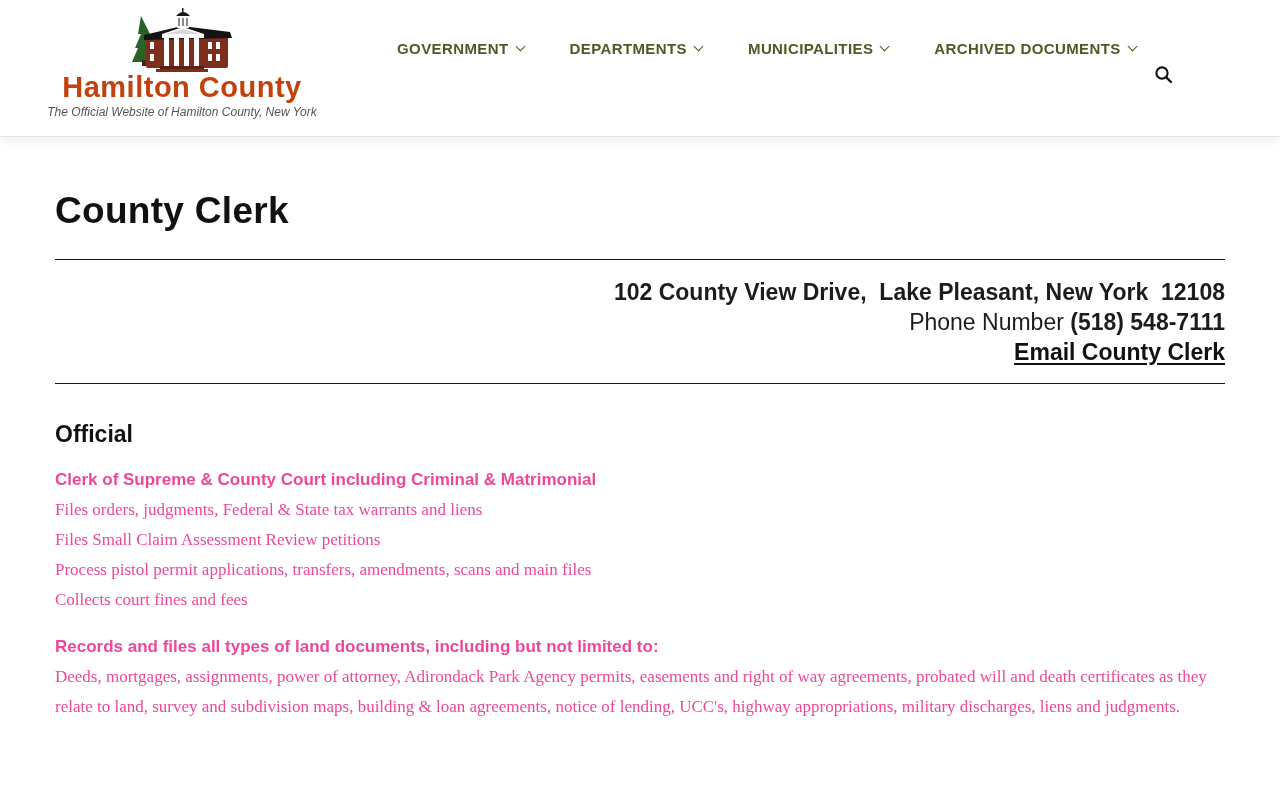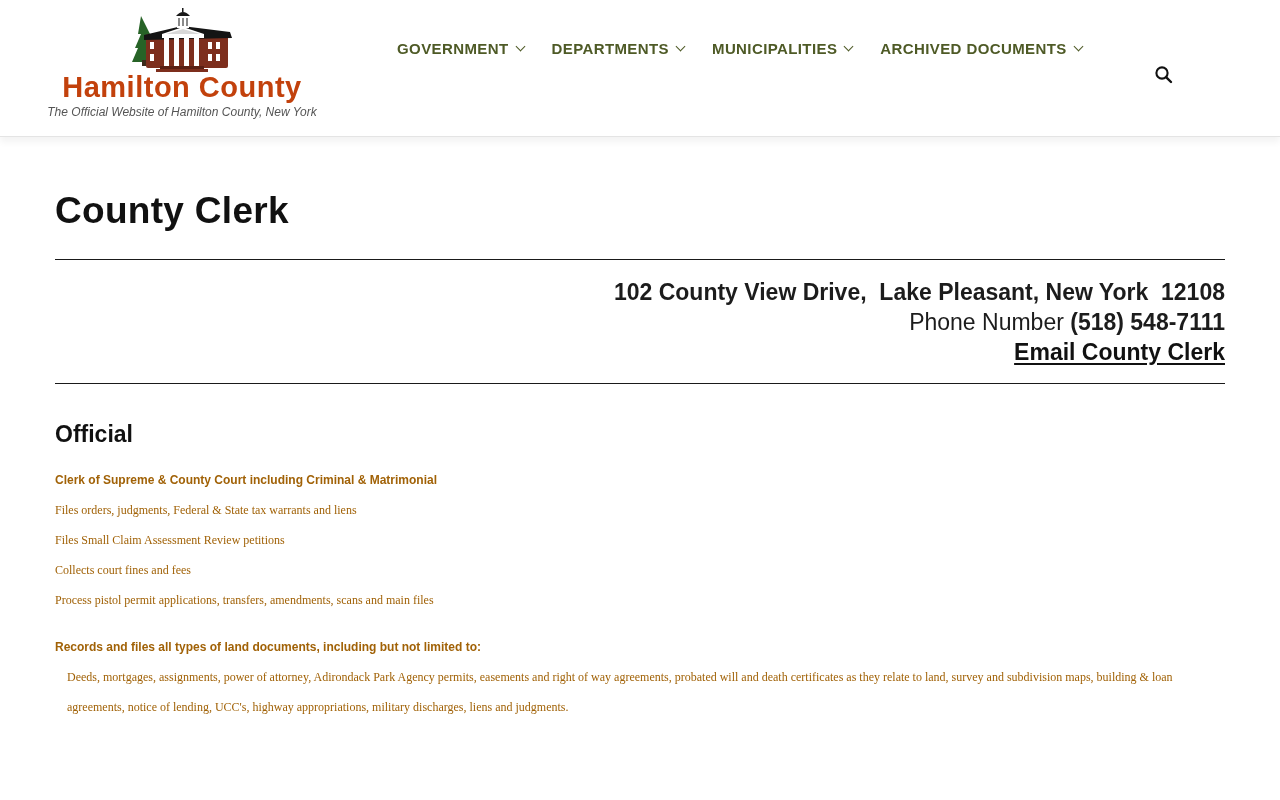--- a/index.html
+++ b/index.html
@@ -43,21 +43,21 @@
     font-style: italic;
     color: #555555;
     margin-top: 3px;
     white-space: nowrap;
   }
 
   .main-nav {
     position: absolute;
     left: 397px; top: 40px;
     display: flex;
-    gap: 28px;
+    gap: 46px;
     align-items: flex-end;
   }
   .nav-item {
     display: flex;
     align-items: center;
     font-size: 15px;
     font-weight: bold;
     letter-spacing: 0.4px;
     color: #4e5a26;
     white-space: nowrap;
@@ -123,27 +123,27 @@
 
   .overview-heading {
     font-size: 23px;
     font-weight: bold;
     color: #111111;
     margin-top: 37px;
   }
 
   .text-section {
     margin-top: 17px;
-    font-size: 12px;
+    font-size: 17px;
     line-height: 30px;
-    color: #a16207;
+    color: #ec4899;
   }
   .lead-line { font-weight: bold; }
   .body-line { font-weight: normal; font-family: Liberation Serif, serif; }
-  .records-body { max-width: 1170px; margin-left: 12px; }
+  .records-body { max-width: 1170px; }
 </style>
 </head>
 <body>
 
 <header class="site-header">
 
   <div class="logo">
     <svg class="logo-art" viewBox="0 0 116 64" aria-hidden="true">
 
       <polygon points="17,8 26,26 23,26 30,40 26,40 33,54 8,54 14,40 11,40 17,26 14,26" fill="#276327"></polygon>
@@ -224,22 +224,22 @@
   </section>
 
   <hr class="rule rule-bottom">
 
   <h2 class="overview-heading">Official</h2>
 
   <section class="text-section">
     <div class="lead-line">Clerk of Supreme &amp; County Court including Criminal &amp; Matrimonial</div>
     <div class="body-line">Files orders, judgments, Federal &amp; State tax warrants and liens</div>
     <div class="body-line">Files Small Claim Assessment Review petitions</div>
+    <div class="body-line">Process pistol permit applications, transfers, amendments, scans and main files</div>
     <div class="body-line">Collects court fines and fees</div>
-    <div class="body-line">Process pistol permit applications, transfers, amendments, scans and main files</div>
   </section>
 
   <section class="text-section">
     <div class="lead-line">Records and files all types of land documents, including but not limited to:</div>
     <div class="body-line records-body">Deeds, mortgages, assignments, power of attorney, Adirondack Park Agency permits, easements and right of way agreements, probated will and death certificates as they relate to land, survey and subdivision maps, building &amp; loan agreements, notice of lending, UCC's, highway appropriations, military discharges, liens and judgments.</div>
   </section>
 
 </main>
 
 </body></html>

